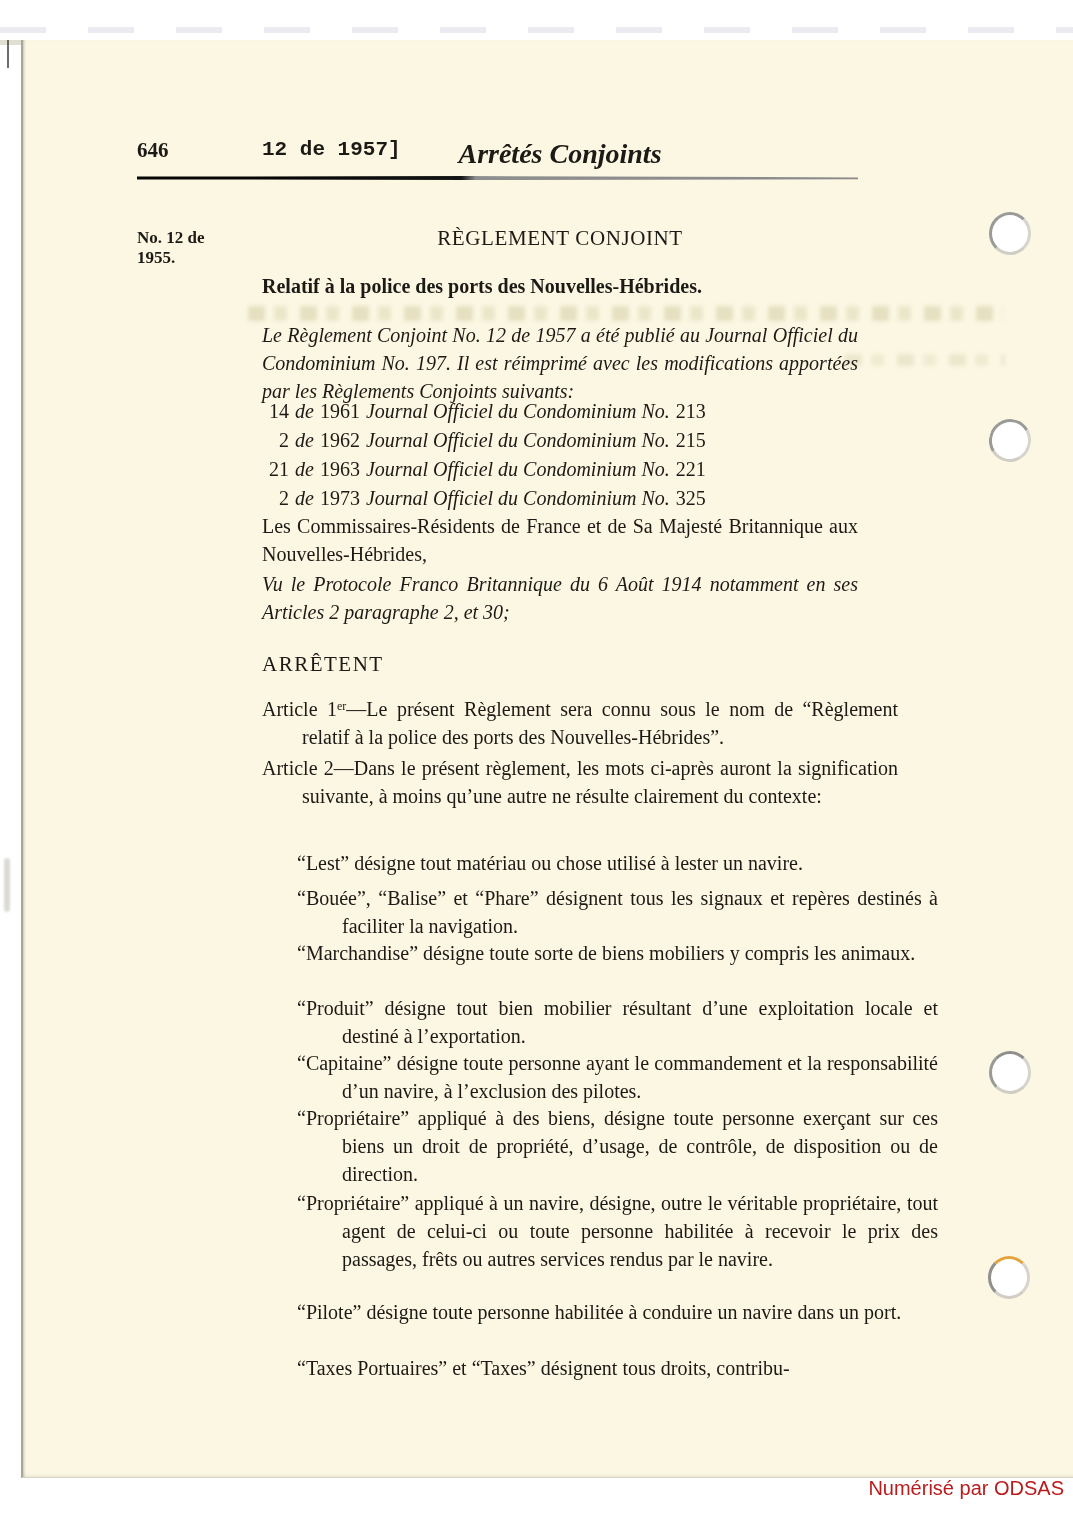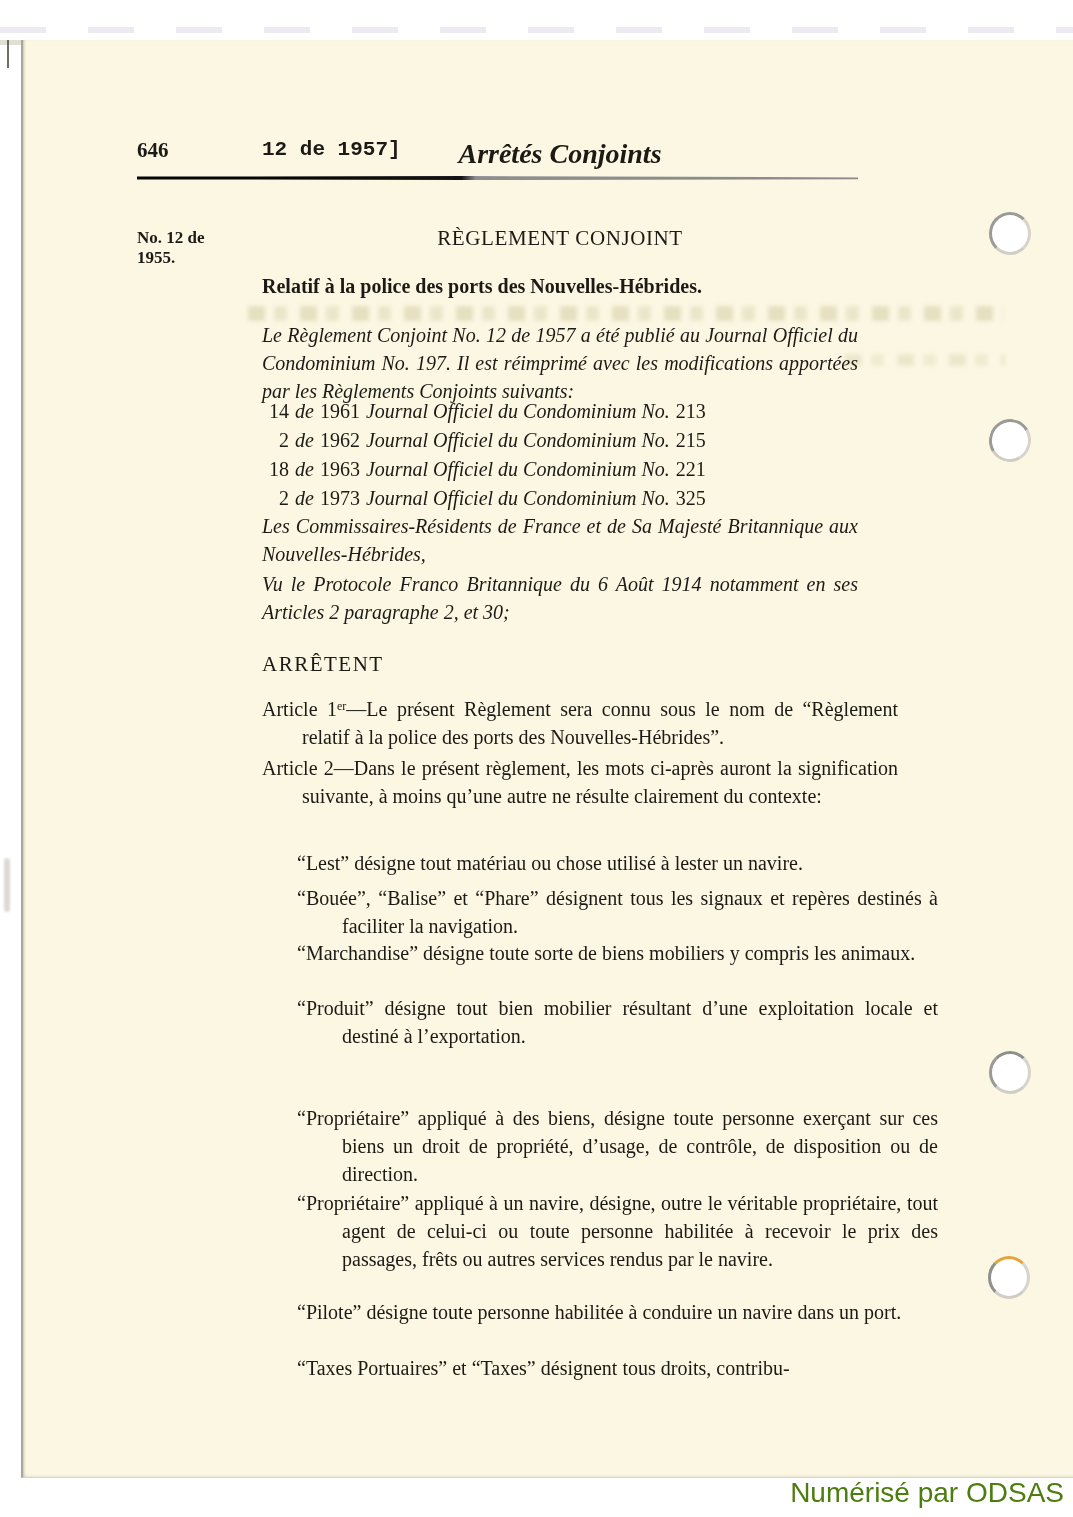--- a/index.html
+++ b/index.html
@@ -58,35 +58,35 @@
   }
   .margin-note{left:114px;top:188px;width:110px;font-weight:bold;font-size:17px;line-height:20px;}
   .doc-title{top:186px;text-align:center;font-size:21px;letter-spacing:.6px;}
   .doc-subtitle{top:235px;font-weight:bold;font-size:20px;}
   .intro{top:281px;font-style:italic;}
   .journal-list{top:357px;font-size:20px;line-height:29px;}
   .jr-num{display:inline-block;width:27px;text-align:right;}
   .jr-ref{margin-left:6px;text-align:center;}
   .jr-de{font-style:italic;margin:16px 6px;}
   .jr-journal{font-style:italic;margin-left:6px;}
-  .commissaires{top:472px;font-style:italic;}
+  .commissaires{top:472px;}
   .vu{top:530px;font-style:italic;}
   .arretent{top:612px;text-align:left;font-size:21px;letter-spacing:1.5px;}
   .hang40{padding-left:40px;text-indent:-40px;}
   .article-1{top:652px;}
   .article-2{top:714px;}
   .definition{padding-left:80px;text-indent:-45px;}
   .d0{top:809px;} .d1{top:844px;} .d2{top:899px;} .d3{top:954px;}
   .d4{top:1009px;} .d5{top:1064px;} .d6{top:1149px;} .d7{top:1258px;} .d8{top:1314px;}
   sup.ord{font-size:12px;vertical-align:6px;letter-spacing:0;}
   
   .watermark{
     position:absolute;right:9px;top:1477px;
     font-family:"Liberation Sans","DejaVu Sans",sans-serif;
-    font-size:28px;color:#4d7c0f;
+    font-size:20px;color:#b91c1c;
   }
 </style>
 </head>
 <body>
 
 <div class="scan-dashes-1"></div>
 <div class="scan-dashes-2"></div>
 <div class="scan-tick-left"></div>
 <div class="scan-smudge-left"></div>
 
@@ -113,41 +113,42 @@
   <div class="abs main-col body-text just intro">Le Règlement Conjoint No. 12 de 1957 a été publié au Journal Officiel du Condominium No. 197. Il est réimprimé avec les modifications apportées par les Règlements Conjoints suivants:</div>
 
   <div class="abs main-col journal-list">
     <div>
       <span class="jr-num">14</span><span class="jr-de">de</span><span>1961</span><span class="jr-journal">Journal Officiel du Condominium No.</span><span class="jr-ref">213</span>
     </div>
     <div>
       <span class="jr-num">2</span><span class="jr-de">de</span><span>1962</span><span class="jr-journal">Journal Officiel du Condominium No.</span><span class="jr-ref">215</span>
     </div>
     <div>
-      <span class="jr-num">18</span><span class="jr-de">de</span><span>1963</span><span class="jr-journal">Journal Officiel du Condominium No.</span><span class="jr-ref">221</span>
+      <span class="jr-num">21</span><span class="jr-de">de</span><span>1963</span><span class="jr-journal">Journal Officiel du Condominium No.</span><span class="jr-ref">221</span>
     </div>
     <div>
       <span class="jr-num">2</span><span class="jr-de">de</span><span>1973</span><span class="jr-journal">Journal Officiel du Condominium No.</span><span class="jr-ref">325</span>
     </div>
   </div>
 
   <div class="abs main-col body-text just commissaires">Les Commissaires-Résidents de France et de Sa Majesté Britannique aux Nouvelles-Hébrides,</div>
   <div class="abs main-col body-text just vu">Vu le Protocole Franco Britannique du 6 Août 1914 notamment en ses Articles 2 paragraphe 2, et 30;</div>
 
   <div class="abs main-col arretent">ARRÊTENT</div>
 
   <div class="abs main-col body-text just hang40 article-1">
     <span>Article 1</span><sup class="ord">er</sup><span>—Le présent Règlement sera connu sous le nom de “Règlement relatif à la police des ports des Nouvelles-Hébrides”.</span>
   </div>
   <div class="abs main-col body-text just hang40 article-2">Article 2—Dans le présent règlement, les mots ci-après auront la signification suivante, à moins qu’une autre ne résulte clairement du contexte:</div>
 
   <div class="abs main-col body-text just definition d0">“Lest” désigne tout matériau ou chose utilisé à lester un navire.</div>
   <div class="abs main-col body-text just definition d1">“Bouée”, “Balise” et “Phare” désignent tous les signaux et repères destinés à faciliter la navigation.</div>
   <div class="abs main-col body-text just definition d2">“Marchandise” désigne toute sorte de biens mobiliers y compris les animaux.</div>
   <div class="abs main-col body-text just definition d3">“Produit” désigne tout bien mobilier résultant d’une exploitation locale et destiné à l’exportation.</div>
+  <div class="abs main-col body-text just definition d4">“Capitaine” désigne toute personne ayant le commandement et la responsabilité d’un navire, à l’exclusion des pilotes.</div>
   <div class="abs main-col body-text just definition d5">“Propriétaire” appliqué à des biens, désigne toute personne exerçant sur ces biens un droit de propriété, d’usage, de contrôle, de disposition ou de direction.</div>
   <div class="abs main-col body-text just definition d6">“Propriétaire” appliqué à un navire, désigne, outre le véritable propriétaire, tout agent de celui-ci ou toute personne habilitée à recevoir le prix des passages, frêts ou autres services rendus par le navire.</div>
   <div class="abs main-col body-text just definition d7">“Pilote” désigne toute personne habilitée à conduire un navire dans un port.</div>
   <div class="abs main-col body-text just definition d8">“Taxes Portuaires” et “Taxes” désignent tous droits, contribu-</div>
 
 </div>
 
 <div class="hole h1" style="left:989px;top:212px;"></div>
 <div class="hole h2" style="left:989px;top:419px;"></div>
 <div class="hole h3" style="left:989px;top:1051px;"></div>

